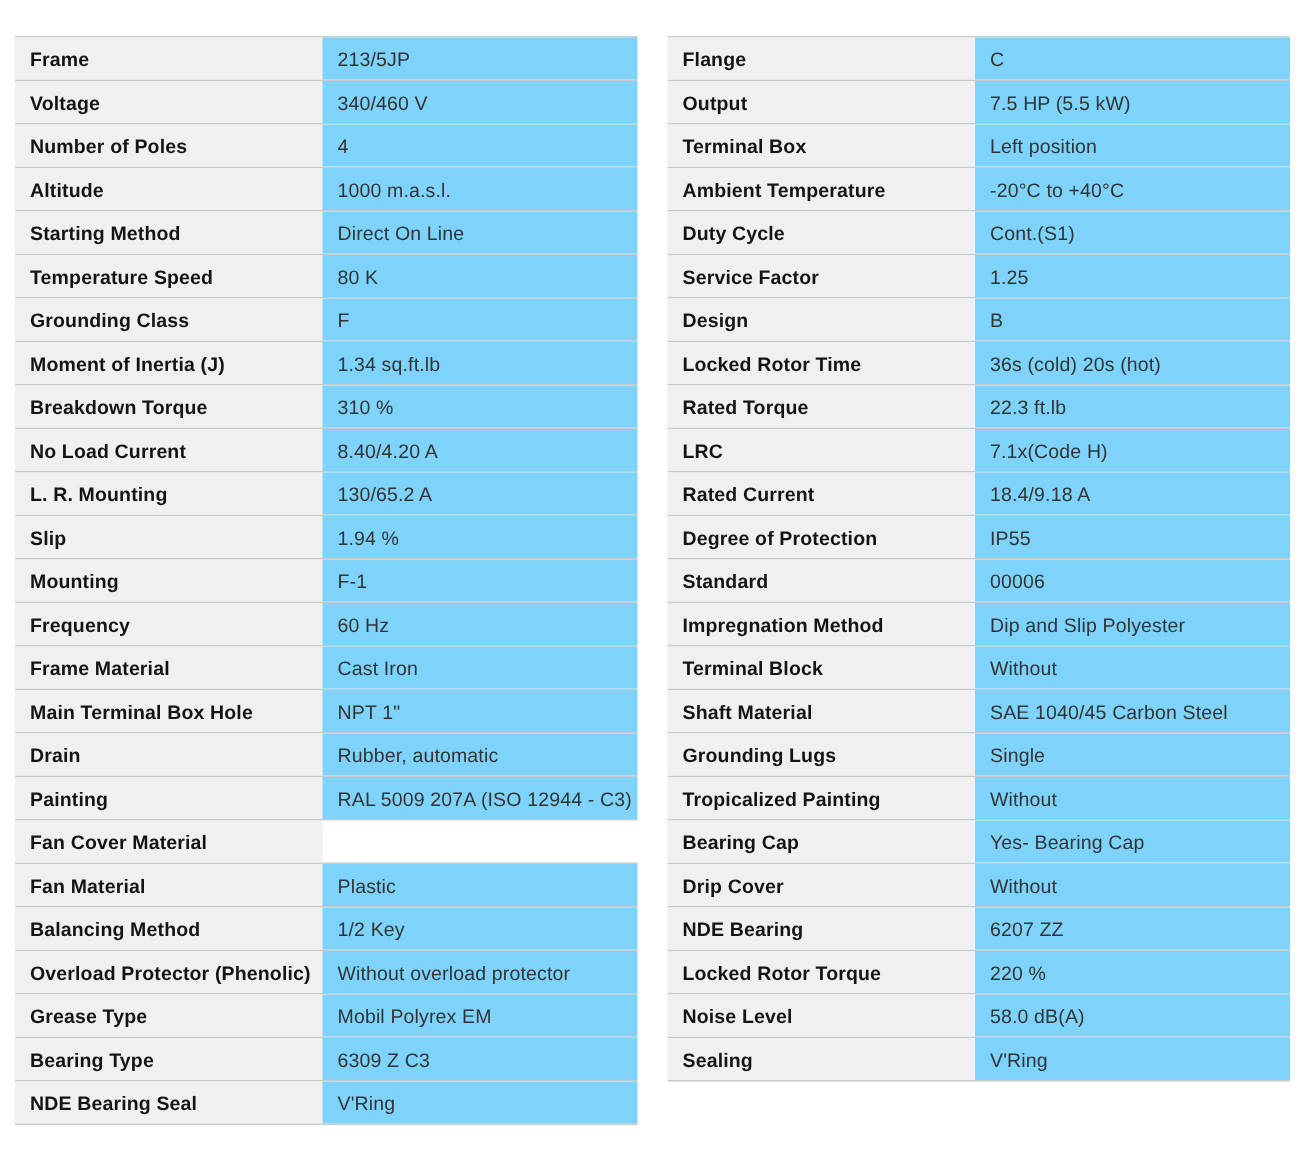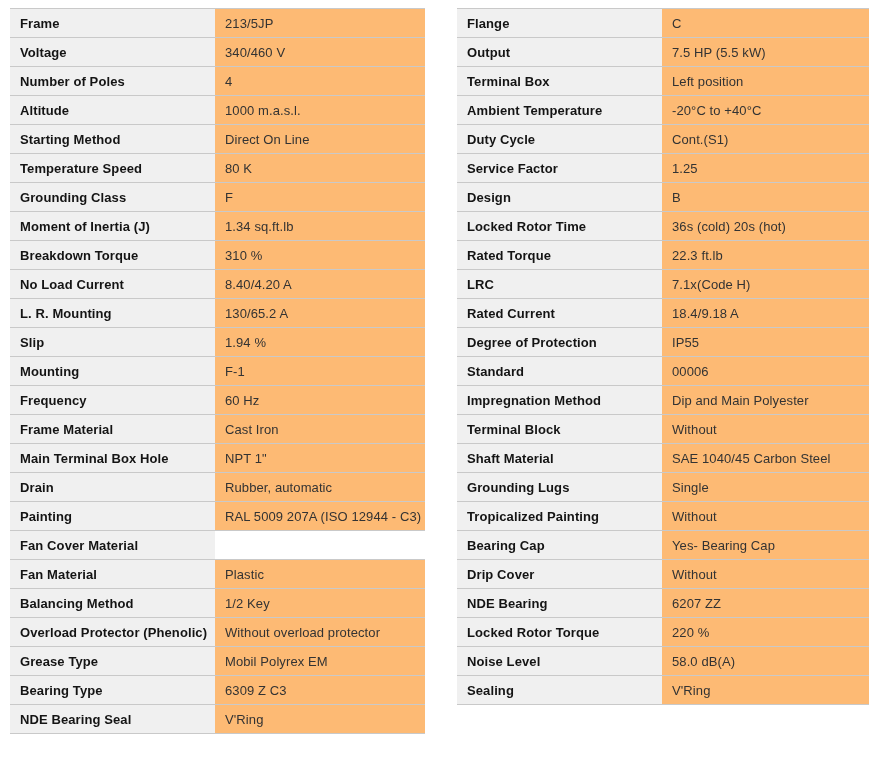--- a/index.html
+++ b/index.html
@@ -1,23 +1,23 @@
 <!DOCTYPE html>
 <html><head>
 <meta charset="utf-8">
 <style>
   html, body { margin: 0; padding: 0; background: #ffffff; }
   body { font-family: "Liberation Sans", sans-serif; }
   .page {
     width: 869px;
     height: 771px;
     box-sizing: border-box;
-    padding: 8px 9px 0 10px;
+    padding: 24px 9px 0 10px;
     display: flex;
-    gap: 32px;
+    gap: 20px;
     align-items: flex-start;
     background: #ffffff;
   }
   .spec-table {
     width: 415px;
     flex: none;
     border-bottom: 1px solid #c9c9c9;
   }
   .row {
     display: flex;
@@ -42,21 +42,21 @@
     font-weight: 700;
     color: #141414;
     letter-spacing: 0.1px;
   }
   .cell.value {
     flex: 1;
     padding: 0 8px 0 10px;
     font-size: 13px;
     font-weight: 400;
     color: #333333;
-    background: #fdba74;
+    background: #7dd3fc;
     letter-spacing: 0.1px;
   }
 </style>
 </head>
 <body>
 
 <div class="page">
 
   <section class="spec-table">
 
@@ -249,21 +249,21 @@
         <div class="cell value">IP55</div>
       </div>
 
       <div class="row">
         <div class="cell label">Standard</div>
         <div class="cell value">00006</div>
       </div>
 
       <div class="row">
         <div class="cell label">Impregnation Method</div>
-        <div class="cell value">Dip and Main Polyester</div>
+        <div class="cell value">Dip and Slip Polyester</div>
       </div>
 
       <div class="row">
         <div class="cell label">Terminal Block</div>
         <div class="cell value">Without</div>
       </div>
 
       <div class="row">
         <div class="cell label">Shaft Material</div>
         <div class="cell value">SAE 1040/45 Carbon Steel</div>

